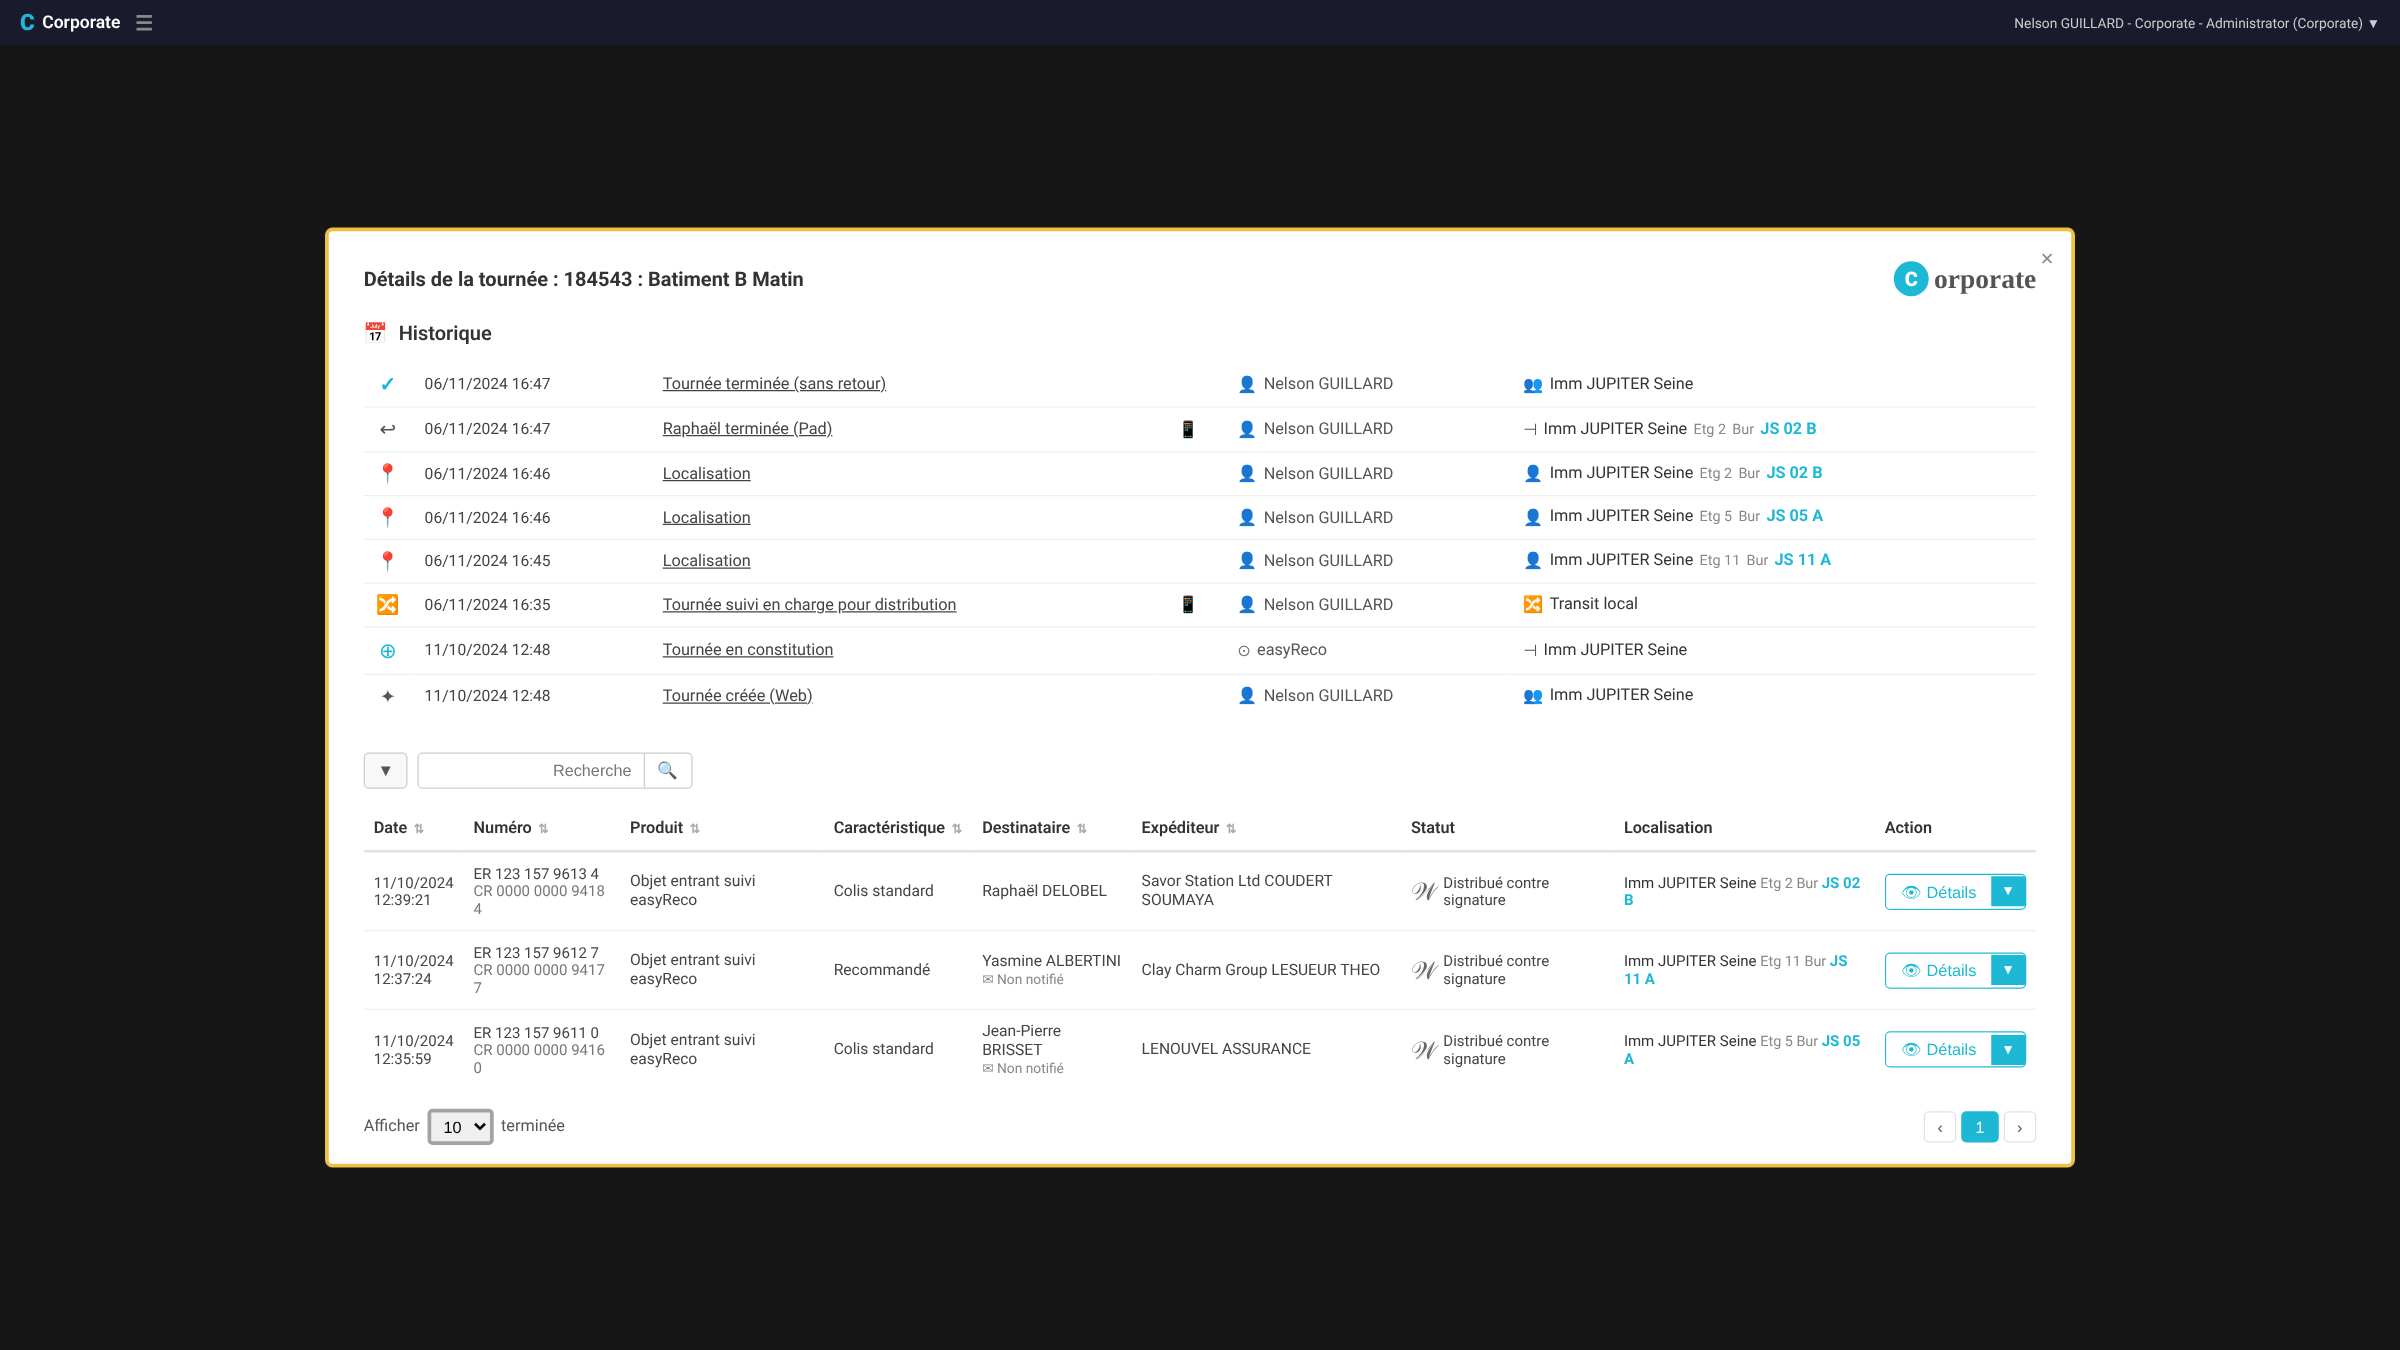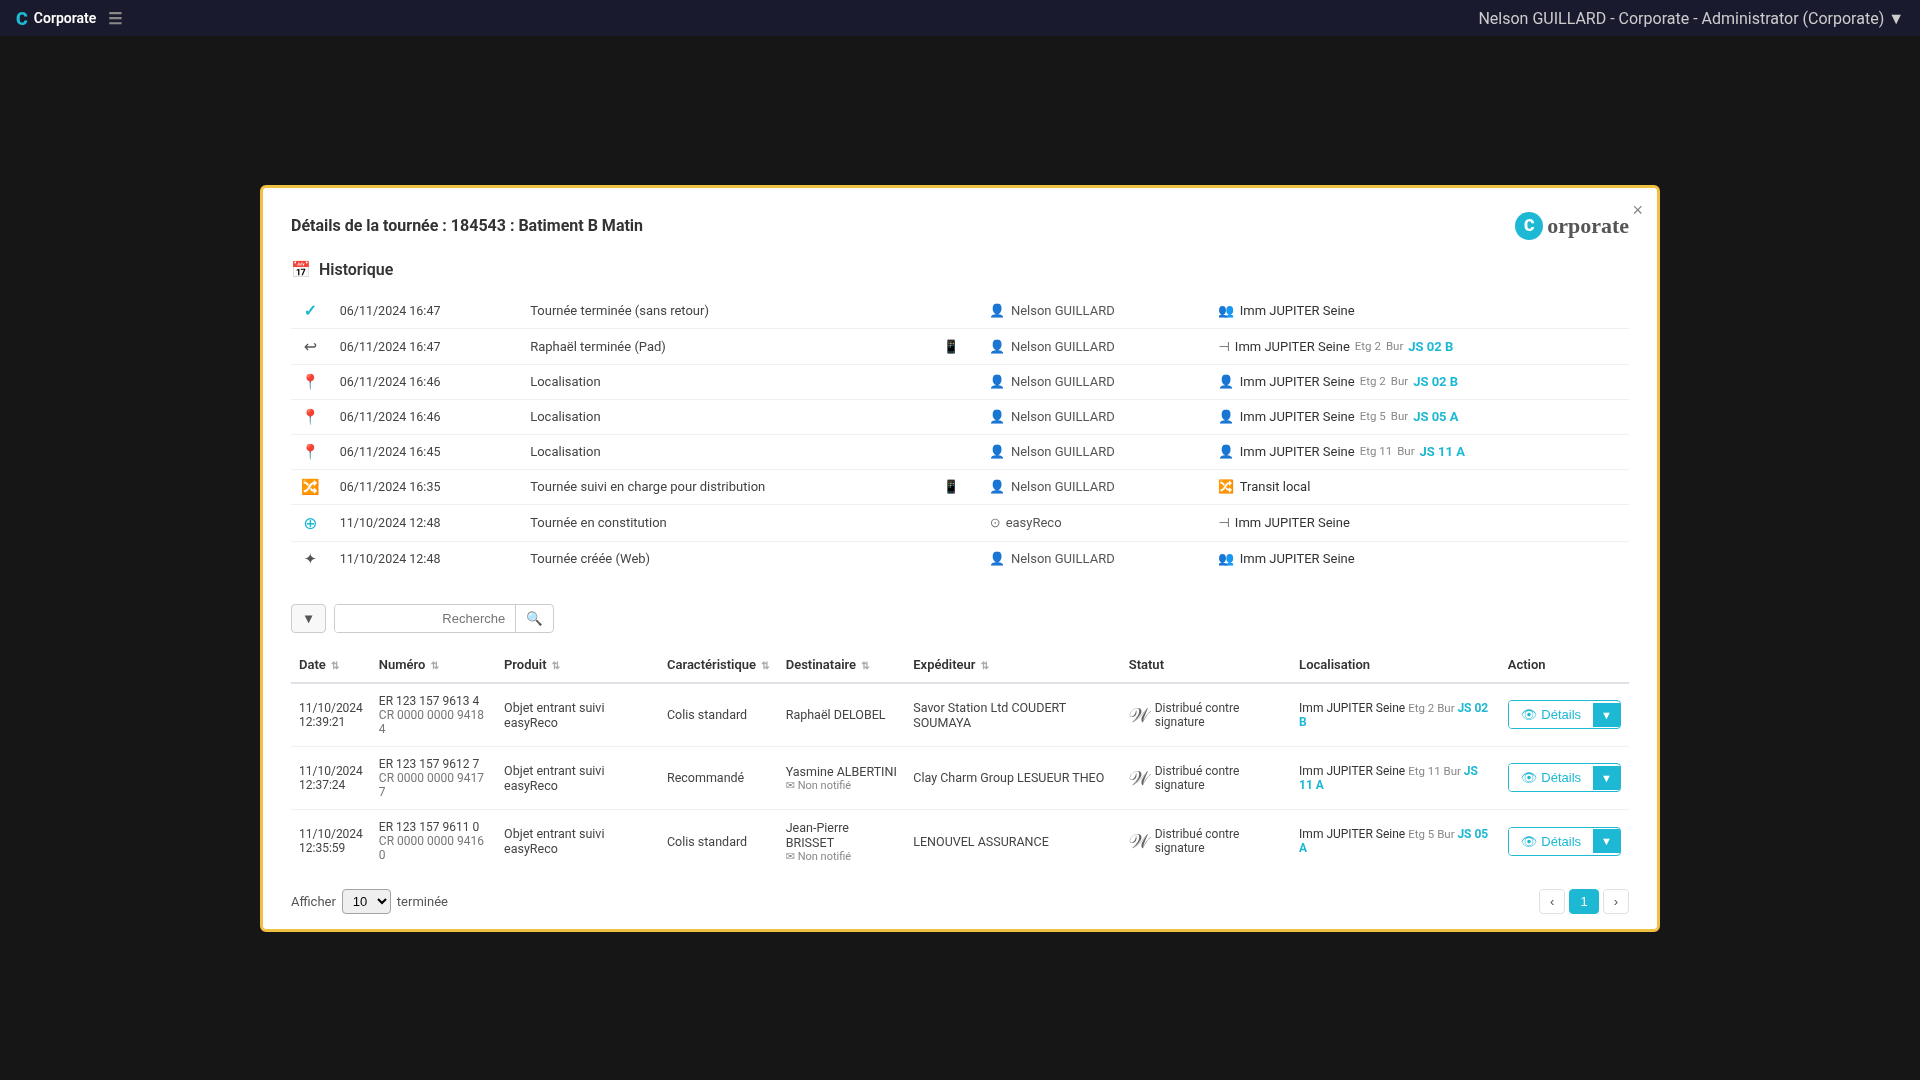--- a/index.html
+++ b/index.html
@@ -21,21 +21,21 @@
       display: flex;
       align-items: center;
       justify-content: space-between;
       padding: 0 16px;
       z-index: 100;
     }
     .top-bar-logo {
       display: flex; align-items: center; gap: 6px;
       color: #fff; font-size: 14px; font-weight: 600;
     }
-    .top-bar-right { color: #ccc; font-size: 16px; }
+    .top-bar-right { color: #ccc; font-size: 11px; }
     .modal-overlay {
       position: fixed;
       top: 36px; left: 0; right: 0; bottom: 0;
       background: rgba(0,0,0,0.5);
       display: flex;
       align-items: center;
       justify-content: center;
       z-index: 50;
     }
     .modal {
@@ -91,21 +91,21 @@
     }
     .historique-table td {
       padding: 8px 10px;
       border-bottom: 1px solid #f0f0f0;
       color: #444;
       vertical-align: middle;
     }
     .historique-table tr:last-child td { border-bottom: none; }
     .icon-cell { width: 30px; text-align: center; }
     .date-cell { white-space: nowrap; color: #555; font-size: 12.5px; }
-    .event-cell { color: #333; }
+    .event-cell { color: #333; text-decoration: underline; }
     .person-cell { display: flex; align-items: center; gap: 5px; color: #555; }
     .loc-cell { display: flex; align-items: flex-start; gap: 5px; color: #555; }
     .search-bar {
       display: flex; align-items: center; gap: 8px;
       margin-bottom: 14px;
     }
     .filter-btn {
       border: 1px solid #ccc; background: #f8f8f8;
       padding: 6px 10px; border-radius: 4px; cursor: pointer;
       display: flex; align-items: center; gap: 4px; color: #555;
@@ -165,21 +165,21 @@
     }
     .detail-drop {
       background: #1db8d4; color: #fff;
       padding: 6px 8px; border: none; cursor: pointer;
       font-size: 11px;
     }
     .pagination-bar {
       display: flex; align-items: center; justify-content: space-between;
     }
     .show-entries { display: flex; align-items: center; gap: 6px; color: #555; font-size: 13px; }
-    .show-select { border: 1px solid #a3a3a3; border-radius: 4px; padding: 3px 6px; font-size: 13px; }
+    .show-select { border: 3px solid #a3a3a3; border-radius: 4px; padding: 3px 6px; font-size: 13px; }
     .pagination { display: flex; align-items: center; gap: 4px; }
     .page-btn {
       border: 1px solid #dee2e6; background: #fff;
       padding: 4px 10px; border-radius: 4px; cursor: pointer; color: #555; font-size: 13px;
     }
     .page-btn.active { background: #1db8d4; color: #fff; border-color: #1db8d4; }
     .notif-icon { font-size: 11px; color: #888; display: block; }
     .etg-bur { color: #888; font-size: 11.5px; }
     .bold-loc { font-weight: 700; color: #1db8d4; }
   </style>

